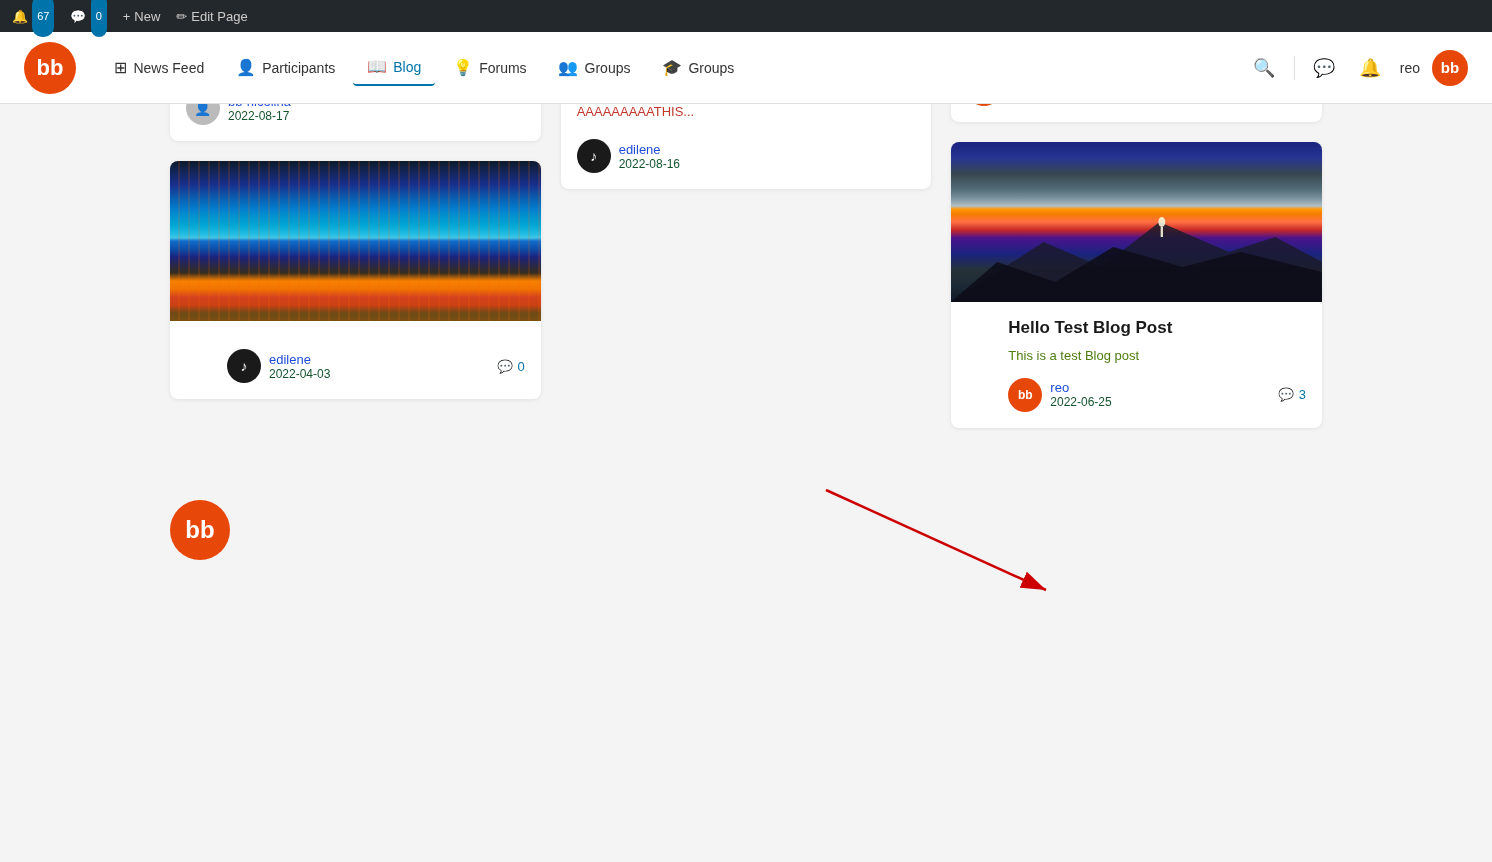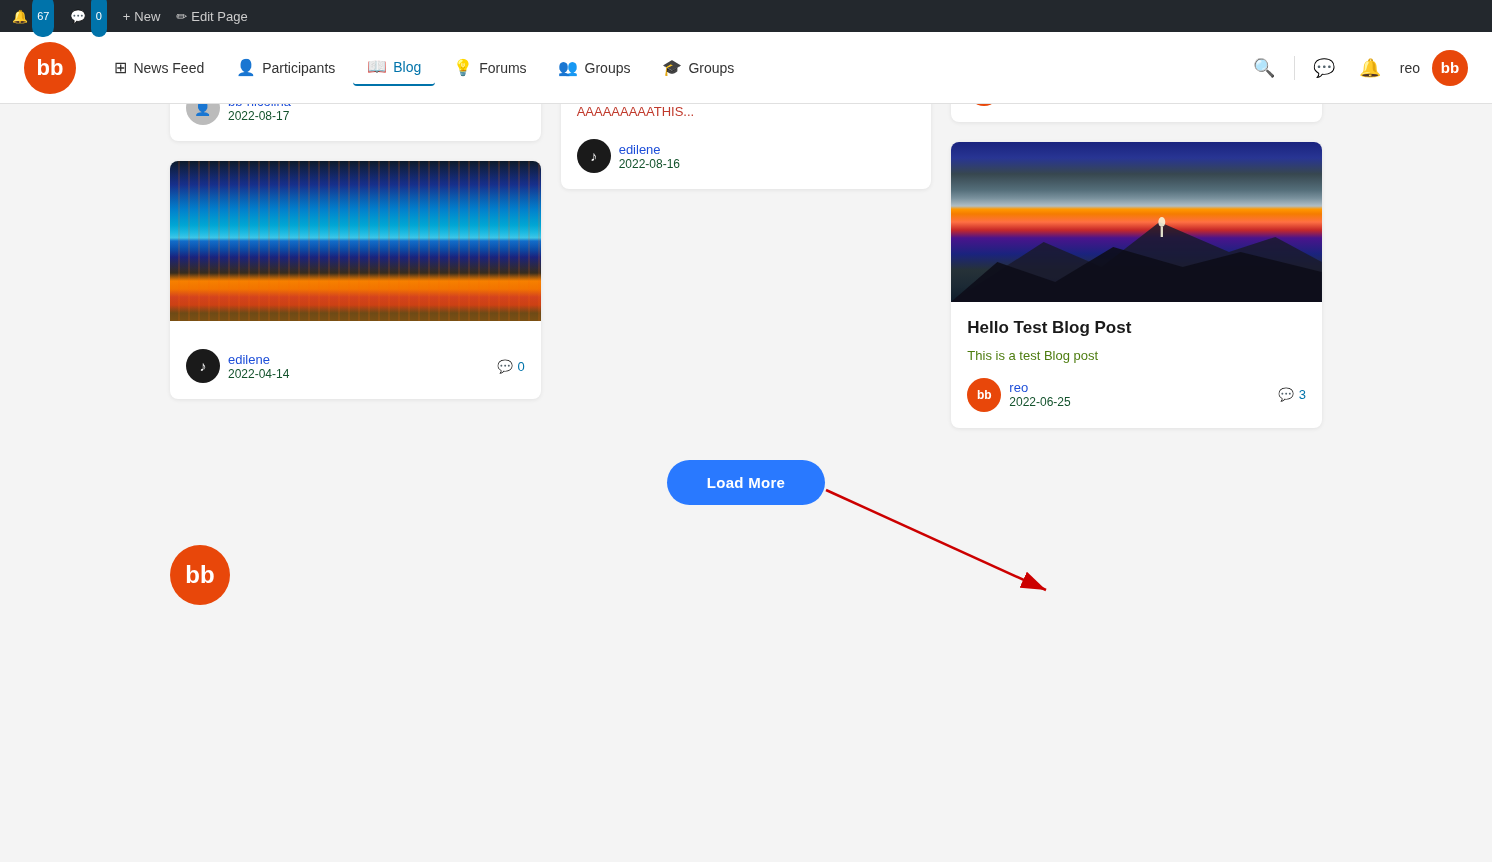--- a/index.html
+++ b/index.html
@@ -88,21 +88,21 @@
     .blog-card {
       background: #fff;
       border-radius: 8px;
       overflow: hidden;
       box-shadow: 0 1px 4px rgba(0,0,0,0.08);
     }
     .card-image-placeholder {
       width: 100%; height: 160px;
       background: linear-gradient(135deg, #1a237e 0%, #0d47a1 30%, #00bcd4 60%, #4caf50 80%, #ff9800 100%);
     }
-    .card-body { padding: 16px; }
+    .card-body { padding: 16px; margin-left: 41px; }
     .card-title {
       font-size: 17px;
       font-weight: 700;
       color: #1a1a1a;
       margin-bottom: 8px;
     }
     .card-excerpt {
       font-size: 13px;
       color: #4d7c0f;
       margin-bottom: 12px;
@@ -287,21 +287,21 @@
             linear-gradient(0deg, rgba(255,150,0,0.4) 0%, transparent 40%, rgba(0,150,255,0.3) 60%, transparent 100%);"></div>
         </div>
         <div class="card-body">
           <div class="card-footer">
             <div class="card-author">
               <div class="author-avatar dark">
                 <span>♪</span>
               </div>
               <div>
                 <div class="author-name">edilene</div>
-                <div class="author-date">2022-04-14</div>
+                <div class="author-date">2022-04-03</div>
               </div>
             </div>
             <div class="comment-count">
               <span>💬</span>
               <span class="count">0</span>
             </div>
           </div>
         </div>
       </div>
     </div>
@@ -391,21 +391,20 @@
               <span>💬</span>
               <span class="count">3</span>
             </div>
           </div>
         </div>
       </div>
     </div>
   </div>
 
   <div class="load-more-wrap">
-    <button class="load-more-btn">Load More</button>
 
     <div class="arrow-annotation">
       <svg width="400" height="140" viewBox="0 0 400 140">
         <defs>
           <marker id="arrowhead" markerWidth="10" markerHeight="7" refX="10" refY="3.5" orient="auto">
             <polygon points="0 0, 10 3.5, 0 7" fill="#cc0000"></polygon>
           </marker>
         </defs>
         <line x1="80" y1="20" x2="300" y2="120" stroke="#cc0000" stroke-width="2.5" marker-end="url(#arrowhead)"></line>
       </svg>

